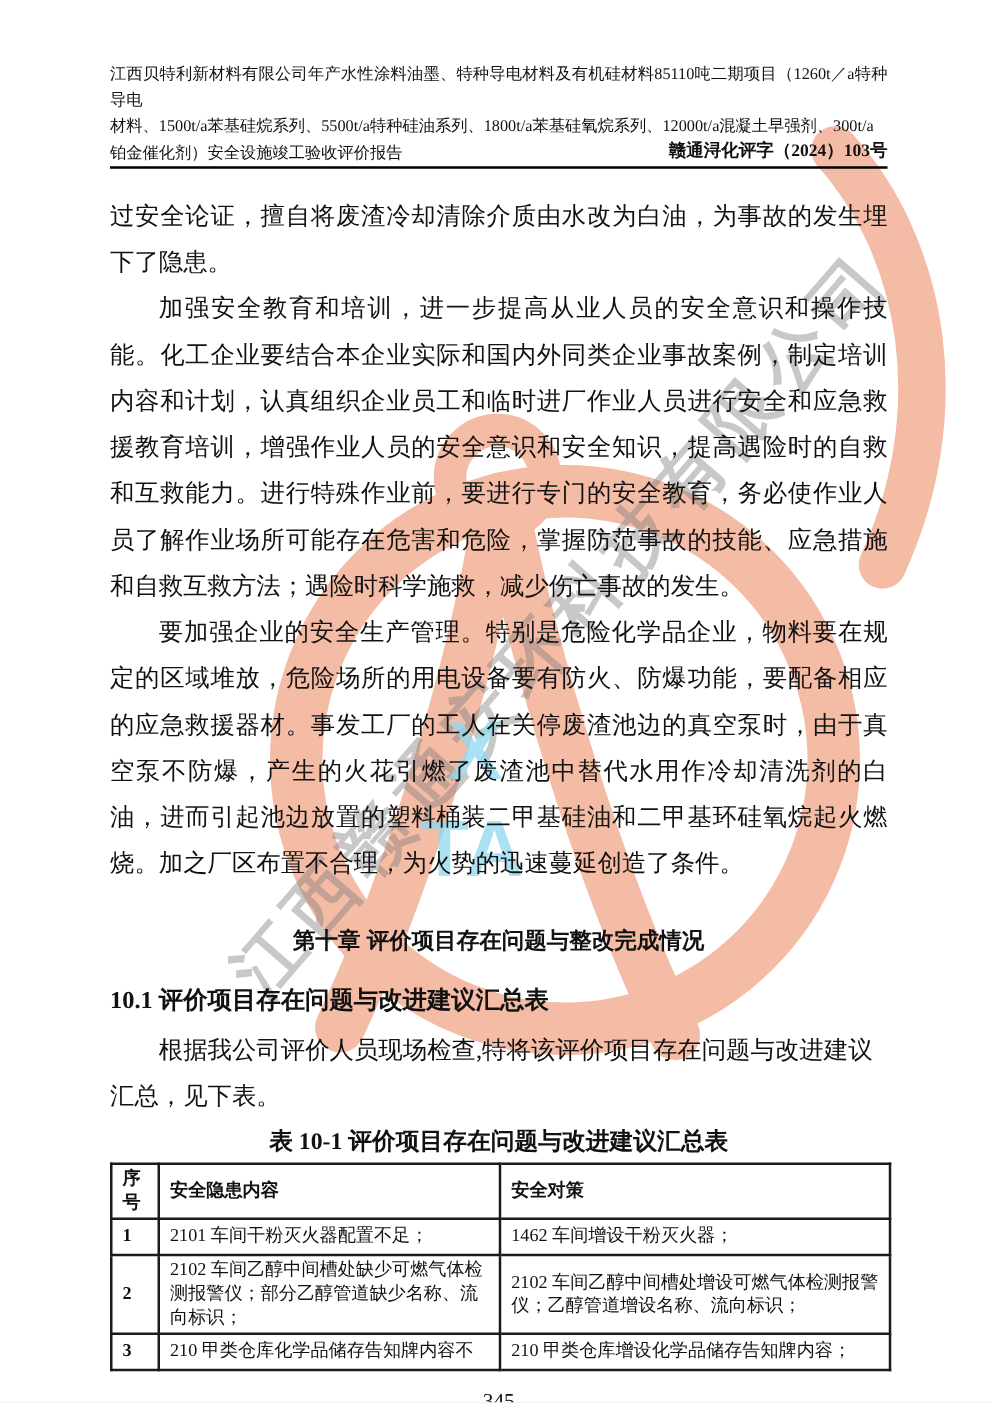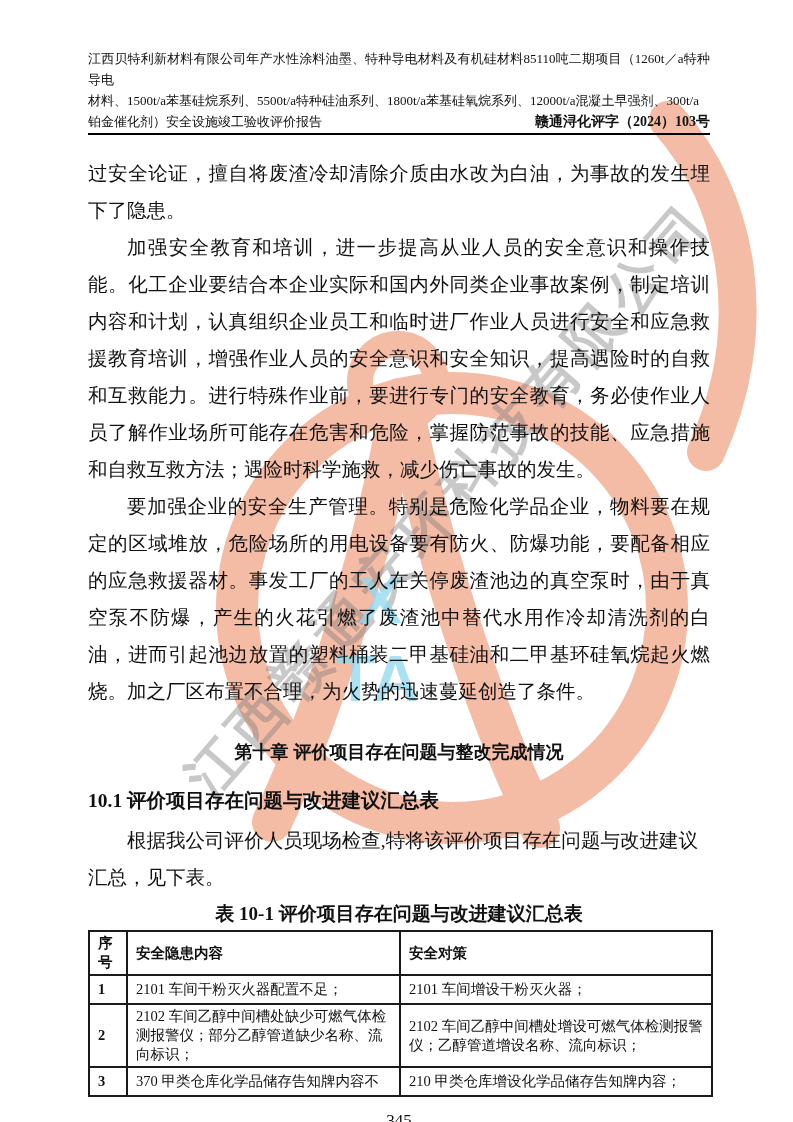--- a/index.html
+++ b/index.html
@@ -148,30 +148,30 @@
       </colgroup>
       <tbody>
           <tr>
         <th>序号</th>
         <th>安全隐患内容</th>
         <th class="measure-h">安全对策</th>
       </tr>
       <tr class="r-single">
         <td class="no-cell">1</td>
         <td>2101 车间干粉灭火器配置不足；</td>
-        <td>2101 车间增设干粉灭火器；</td>
+        <td>1462 车间增设干粉灭火器；</td>
       </tr>
       <tr class="r-tall">
         <td class="no-cell">2</td>
         <td>2102 车间乙醇中间槽处缺少可燃气体检测报警仪；部分乙醇管道缺少名称、流向标识；</td>
         <td>2102 车间乙醇中间槽处增设可燃气体检测报警仪；乙醇管道增设名称、流向标识；</td>
       </tr>
       <tr class="r-single">
         <td class="no-cell">3</td>
-        <td>370 甲类仓库化学品储存告知牌内容不</td>
+        <td>210 甲类仓库化学品储存告知牌内容不</td>
         <td>210 甲类仓库增设化学品储存告知牌内容；</td>
       </tr>
     </tbody>
       </table>
 
     <div class="page-number">345</div>
 
   </div>
 </div>
 

